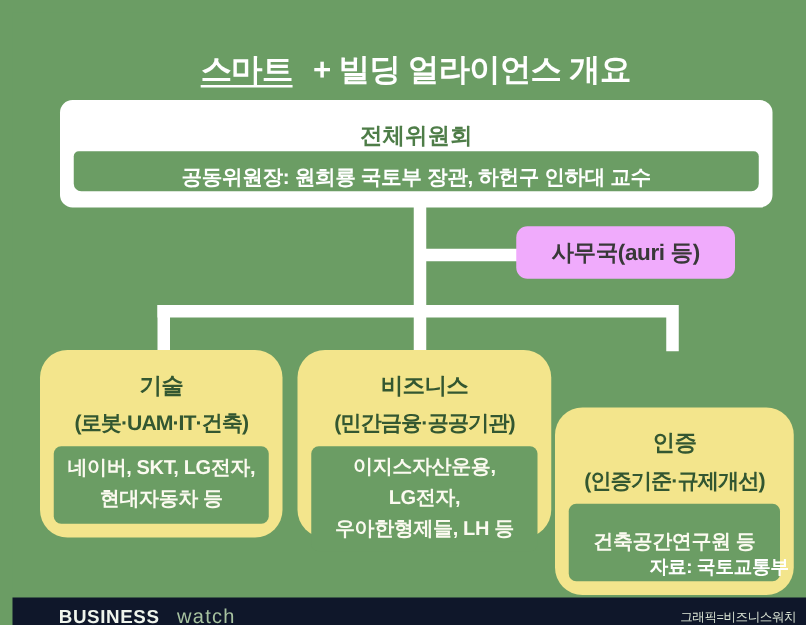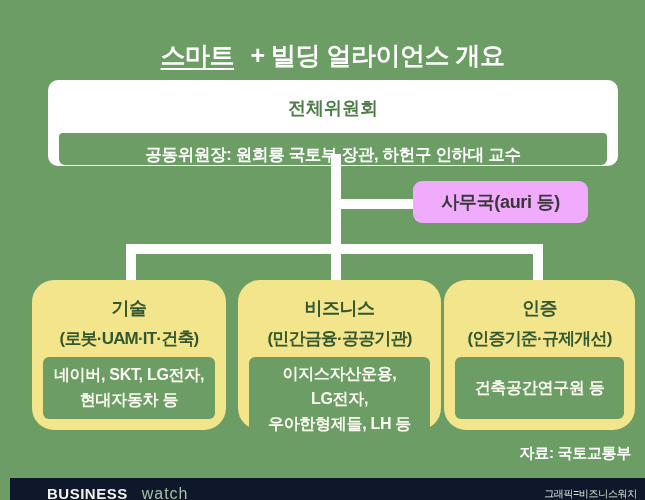--- a/index.html
+++ b/index.html
@@ -42,21 +42,21 @@
   }
   .committee-title {
     height: 36px;
     line-height: 37px;
     text-align: center;
     color: #4E7D48;
     font-size: 18px;
     font-weight: bold;
   }
   .committee-chair {
-    margin: 12px 6px;
+    margin: 0 6px;
     height: 32px;
     line-height: 32px;
     background: #6B9D64;
     border-radius: 4px 4px 6px 6px;
     text-align: center;
     color: #FFFFFF;
     font-size: 16.5px;
     font-weight: bold;
     letter-spacing: -0.3px;
   }
@@ -90,21 +90,21 @@
     position: absolute;
     top: 270px;
     height: 150px;
     background: #F3E58C;
     border-radius: 22px;
     display: flex;
     flex-direction: column;
   }
   .branch-1 { left: 22px;  width: 194px; }
   .branch-2 { left: 228px; width: 203px; }
-  .branch-3 { left: 434px; width: 191px; }
+  .branch-3 { left: 434px; width: 191px; margin-top: 46px; }
   .branch-header {
     padding: 7px 2px 4px 2px;
     text-align: center;
     color: #335731;
   }
   .branch-title {
     font-size: 18px;
     font-weight: bold;
     line-height: 22px;
     letter-spacing: -0.5px;

